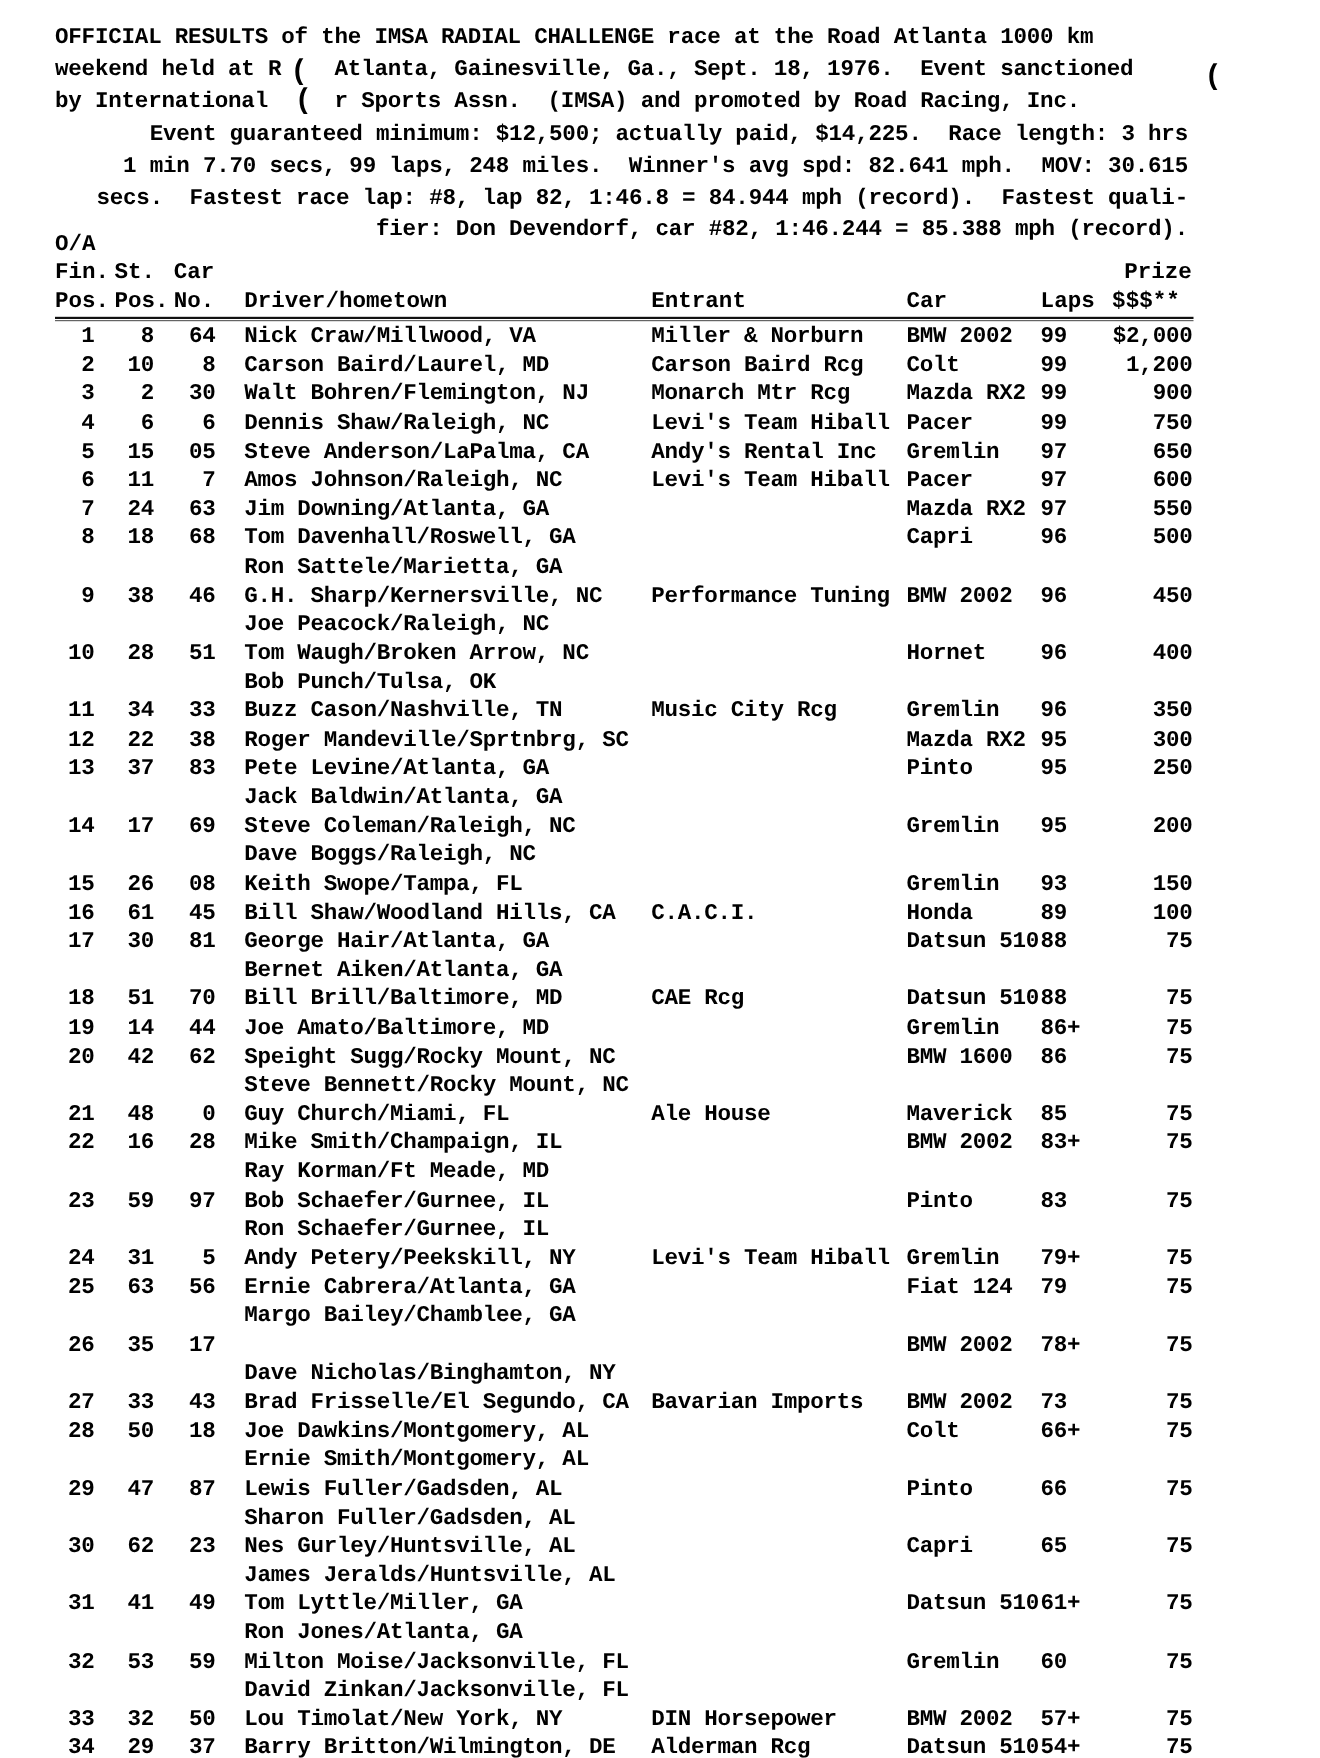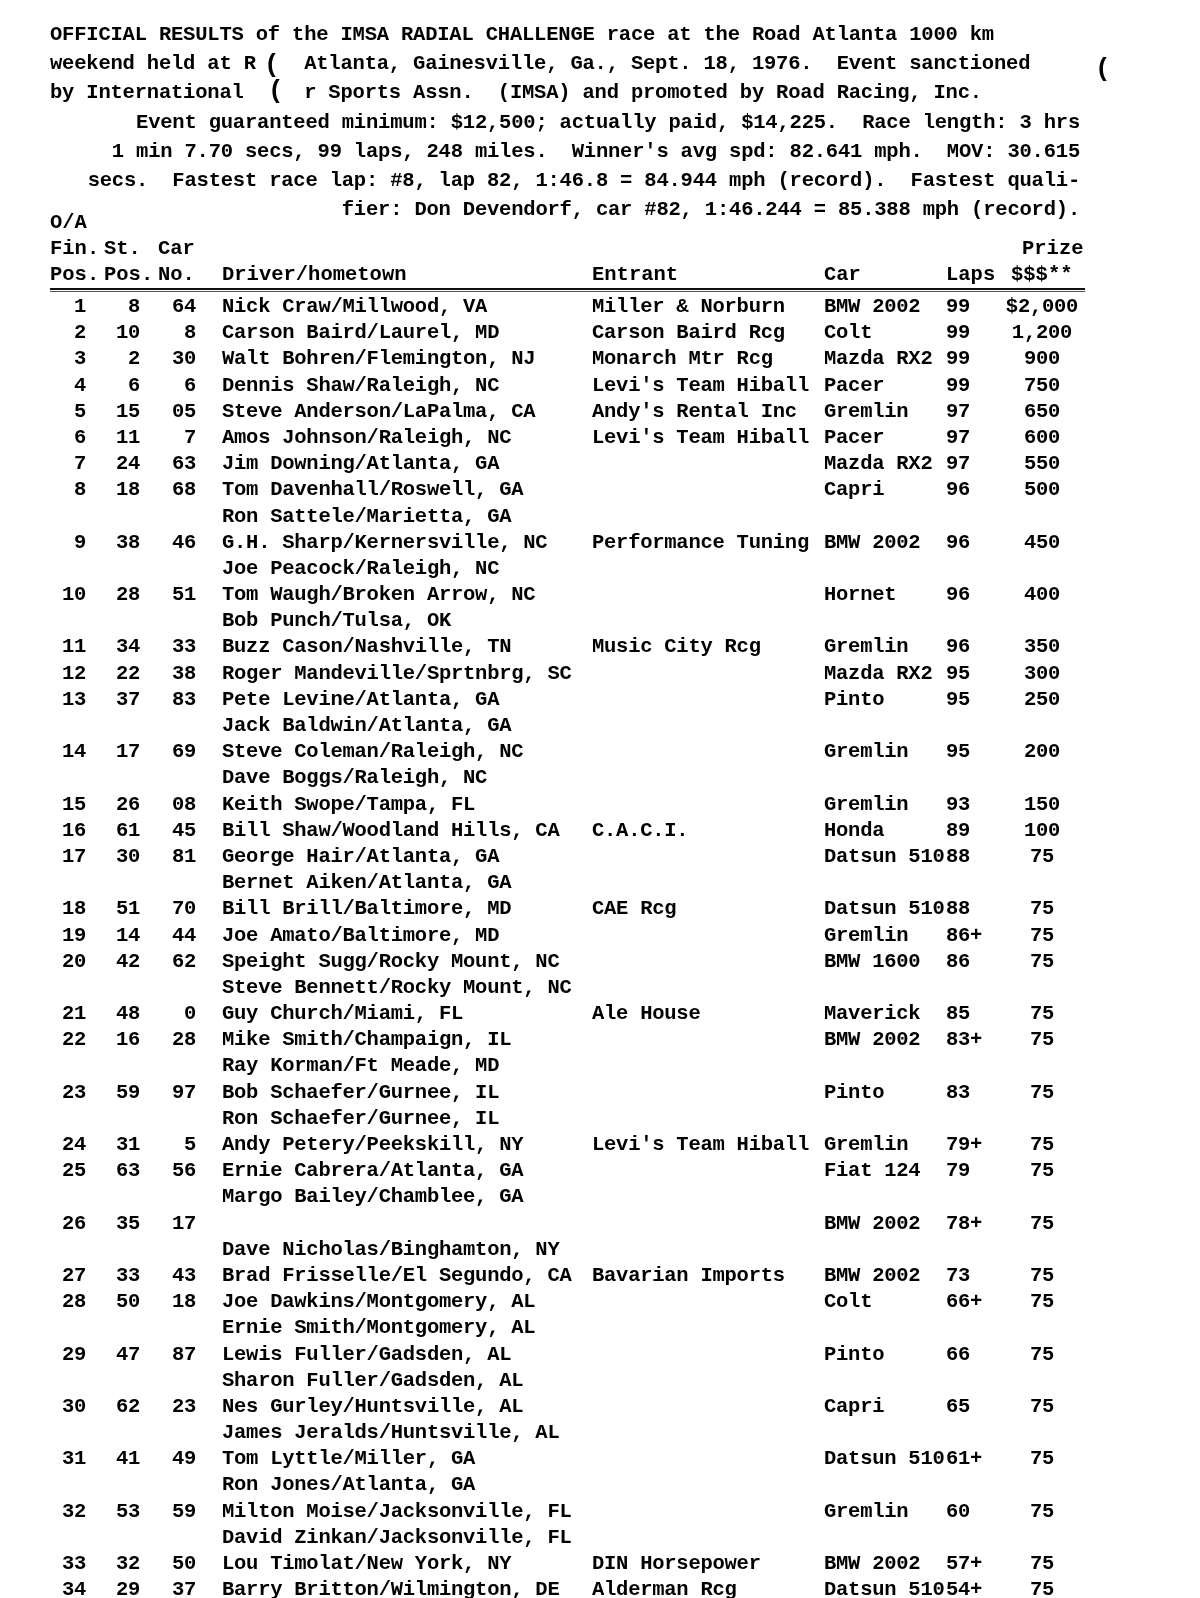--- a/index.html
+++ b/index.html
@@ -102,21 +102,21 @@
     top: 0;
   }
   
   .c-fin  { left: 50px;  width: 36px;  text-align: right; }
   .c-st   { left: 104px; width: 36px;  text-align: right; }
   .c-car  { left: 158px; width: 38px;  text-align: right; }
   .c-drv  { left: 222px; }
   .c-ent  { left: 592px; }
   .c-make { left: 824px; }
   .c-laps { left: 946px; width: 52px; text-align: left; }
-  .c-prz  { left: 1000px; width: 84px; text-align: center; }
+  .c-prz  { left: 1000px; width: 84px; text-align: right; }
 
   .bold-ent { font-weight: 700; }
 
   .codriver { left: 222px; }
 
   
   .row, .hdr, .intro { -webkit-font-smoothing: none; }
 </style>
 </head>
 <body>

